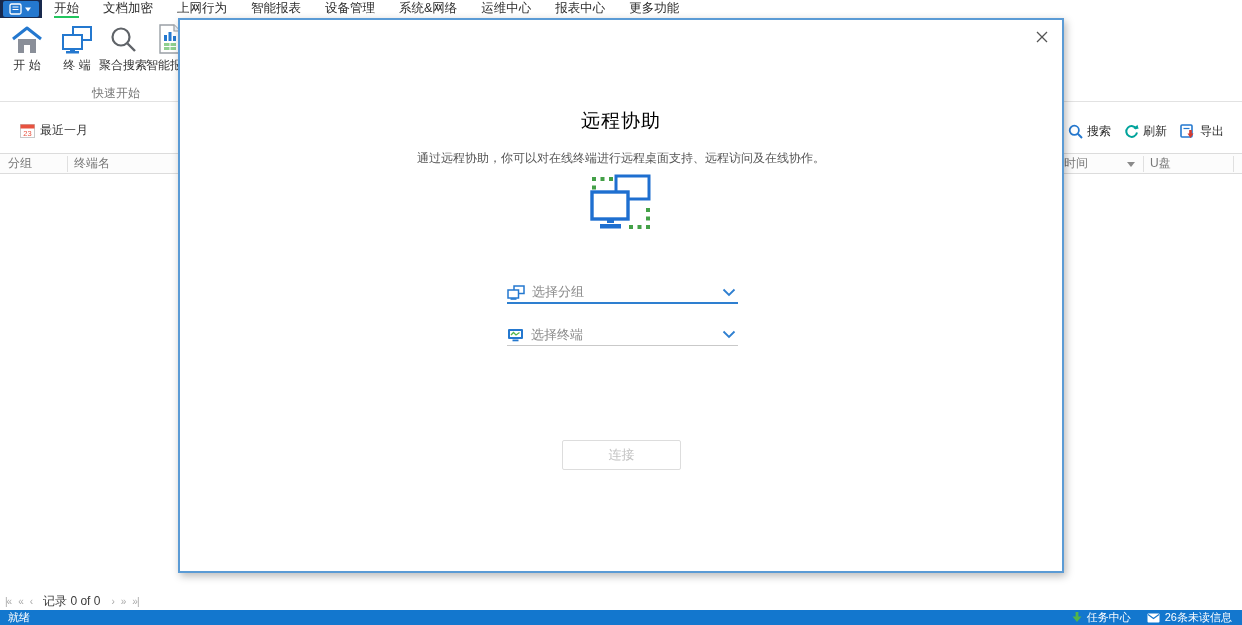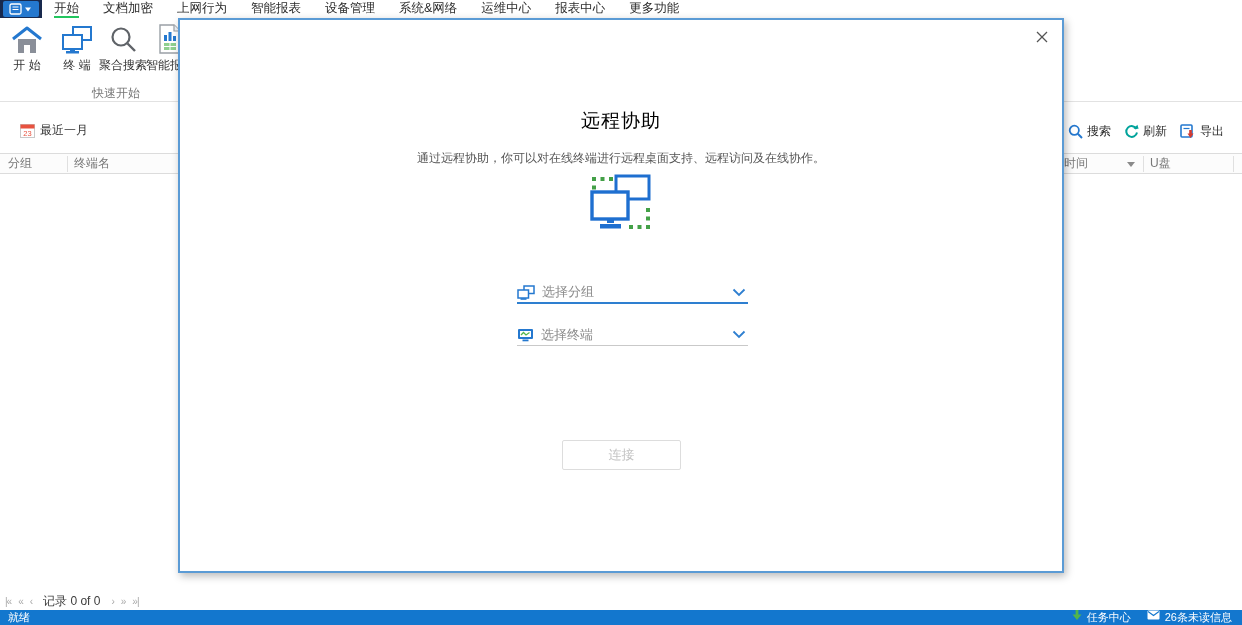--- a/index.html
+++ b/index.html
@@ -36,29 +36,29 @@
 
   
   .pager { position:absolute; top:592px; left:5px; height:18px; display:flex; align-items:center; gap:7px; }
   .pbtn { font-size:10px; color:#a9a9a9; cursor:pointer; letter-spacing:-1px; }
   .precord { font-size:12px; color:#3c3c3c; margin:0 4px; }
 
   
   .statusbar { position:absolute; bottom:0; left:0; width:100%; height:15px; background:#1377ce; color:#fff; font-size:11px; display:flex; align-items:center; }
   .sb-left { margin-left:8px; }
   .sb-right { margin-left:auto; margin-right:10px; display:flex; align-items:center; gap:16px; }
-  .sb-item { display:flex; gap:5px; cursor:pointer; }
+  .sb-item { display:flex; align-items:center; gap:5px; cursor:pointer; }
 
   
   .modal { position:absolute; left:178px; top:18px; width:886px; height:555px; background:#fff; border:2px solid #5b9bd5; box-shadow:2px 3px 8px rgba(0,0,0,.28); }
   .modal-close { position:absolute; top:6px; right:9px; width:22px; height:22px; display:flex; align-items:center; justify-content:center; cursor:pointer; }
   .modal-title { position:absolute; top:88px; left:0; width:100%; text-align:center; font-size:19px; color:#000000; letter-spacing:1px; }
   .modal-desc { position:absolute; top:130px; left:0; width:100%; text-align:center; font-size:12px; color:#555; }
   .modal-art { position:absolute; top:153px; left:0; width:100%; display:flex; justify-content:center; }
-  .dd { position:absolute; left:337px; width:231px; height:22px; display:flex; align-items:center; cursor:pointer; }
+  .dd { position:absolute; left:327px; width:231px; height:22px; display:flex; align-items:center; cursor:pointer; }
   .dd1 { top:262px; border-bottom:2px solid #2e7fd0; }
   .dd2 { top:304px; border-bottom:1px solid #c9c9c9; }
   .dd-label { font-size:13px; color:#8a8a8a; margin-left:7px; }
   .dd-chev { margin-left:auto; margin-right:2px; display:flex; align-items:center; }
   .connect-btn { position:absolute; left:382px; top:420px; width:119px; height:30px; background:#fff; border:1px solid #ddd; border-radius:2px; font-size:13px; color:#c3c3c3; cursor:default; font-family:inherit; }
 </style>
 </head>
 <body>
 
 <div class="screen">

